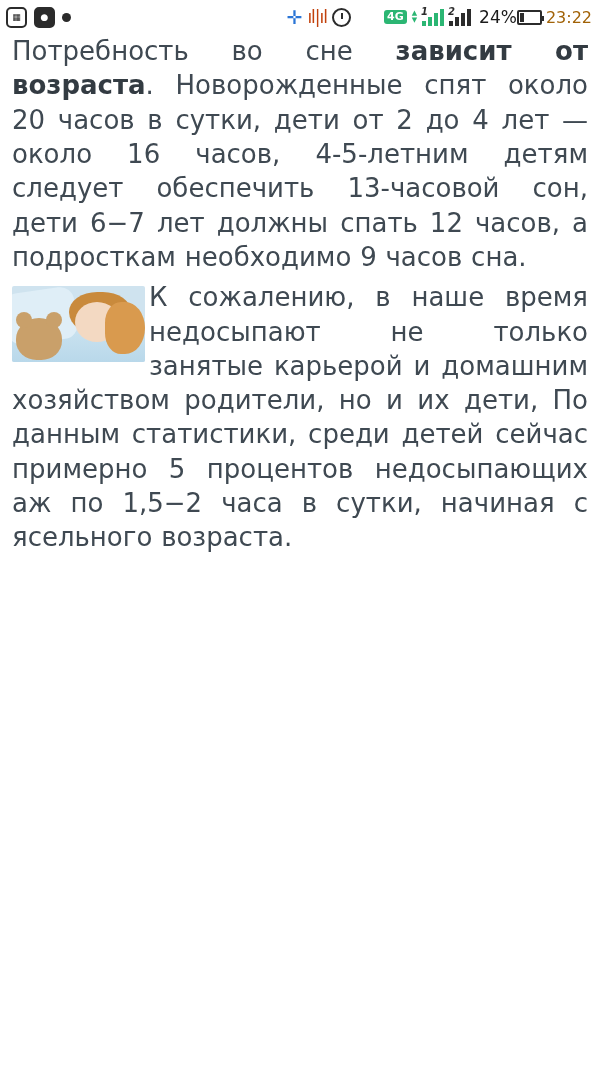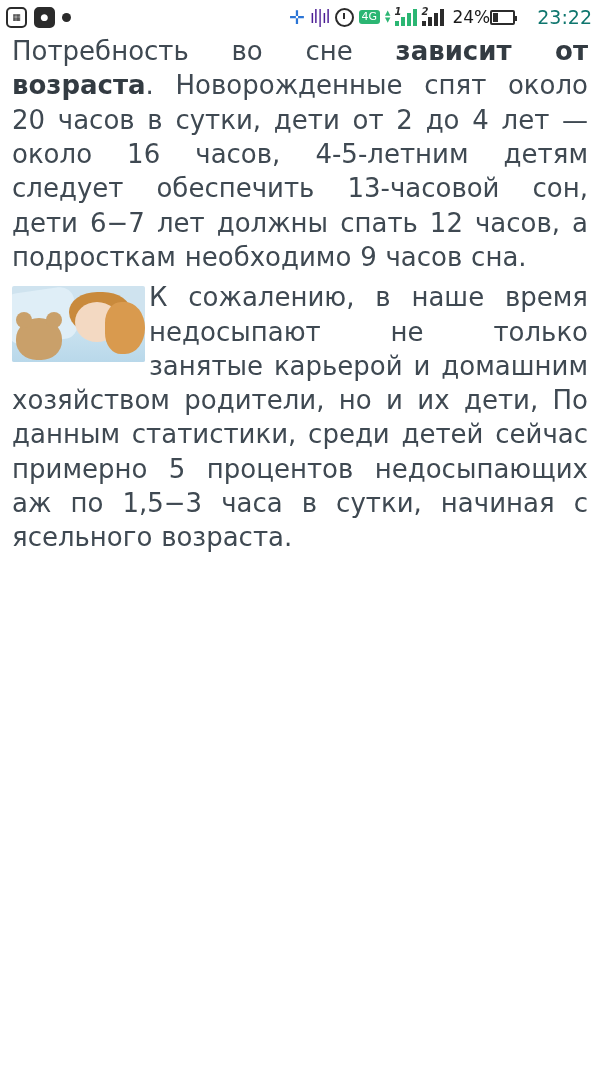--- a/index.html
+++ b/index.html
@@ -69,21 +69,21 @@
   }
   .bt {
     font-size: 19px;
     line-height: 1;
     color: #2b75d6;
     font-weight: bold;
   }
   .vibrate {
     font-size: 17px;
     letter-spacing: -1px;
-    color: #4c1d95;
+    color: #c2410c;
   }
   .clock-ic {
     width: 19px;
     height: 19px;
     border-radius: 50%;
     border: 2px solid #2b2b2b;
     position: relative;
     box-sizing: border-box;
   }
   .clock-ic::after {
@@ -93,24 +93,25 @@
     top: 3px;
     width: 2px;
     height: 6px;
     background: #2b2b2b;
     transform: translateX(-50%);
   }
   .net-badge {
     background: #2bb673;
     color: #fff;
     font-size: 11px;
-    font-weight: normal;
+    font-weight: bold;
     border-radius: 3px;
     padding: 1px 3px;
     line-height: 1.1;
+    margin-left: 28px;
   }
   .arrows {
     display: flex;
     flex-direction: column;
     font-size: 7px;
     line-height: 7px;
     color: #2bb673;
   }
   .bars {
     display: flex;
@@ -161,23 +162,23 @@
     height: 5px;
     background: #2b2b2b;
   }
   .batt span {
     display: block;
     height: 100%;
     width: 24%;
     background: #2b2b2b;
   }
   .sb-time {
-    font-size: 19px;
-    color: #0f766e;
-    margin-left: 22px;
+    font-size: 16px;
+    color: #a16207;
+    margin-left: 4px;
   }
 
   
   .article {
     padding: 0 12px 0 12px;
     box-sizing: border-box;
   }
   .para {
     font-size: 26px;
     line-height: 1.32;
@@ -324,16 +325,16 @@
 
   <div class="clearfix">
     <div class="photo">
       <div class="sheet"></div>
       <div class="pillow"></div>
       <div class="hair"></div>
       <div class="head"></div>
       <div class="hair2"></div>
       <div class="bear"></div>
     </div>
-    <p class="para">К сожалению, в наше время недосыпают не только занятые карьерой и домашним хозяйством родители, но и их дети, По данным статистики, среди детей сейчас примерно 5 процентов недосыпающих аж по 1,5−3 часа в сутки, начиная с ясельного возраста.</p>
+    <p class="para">К сожалению, в наше время недосыпают не только занятые карьерой и домашним хозяйством родители, но и их дети, По данным статистики, среди детей сейчас примерно 5 процентов недосыпающих аж по 1,5−2 часа в сутки, начиная с ясельного возраста.</p>
   </div>
 
 </div>
 
 </body></html>

